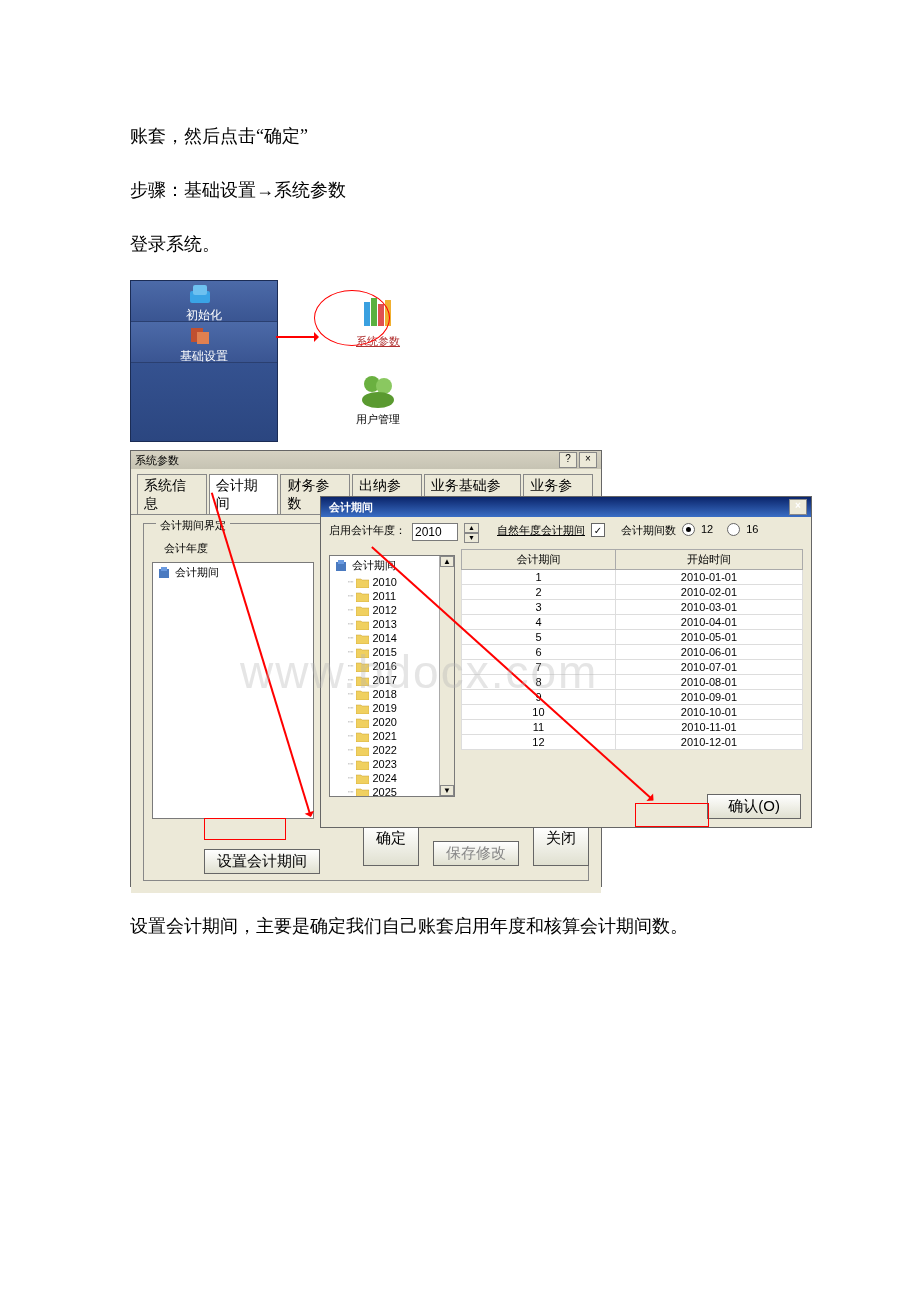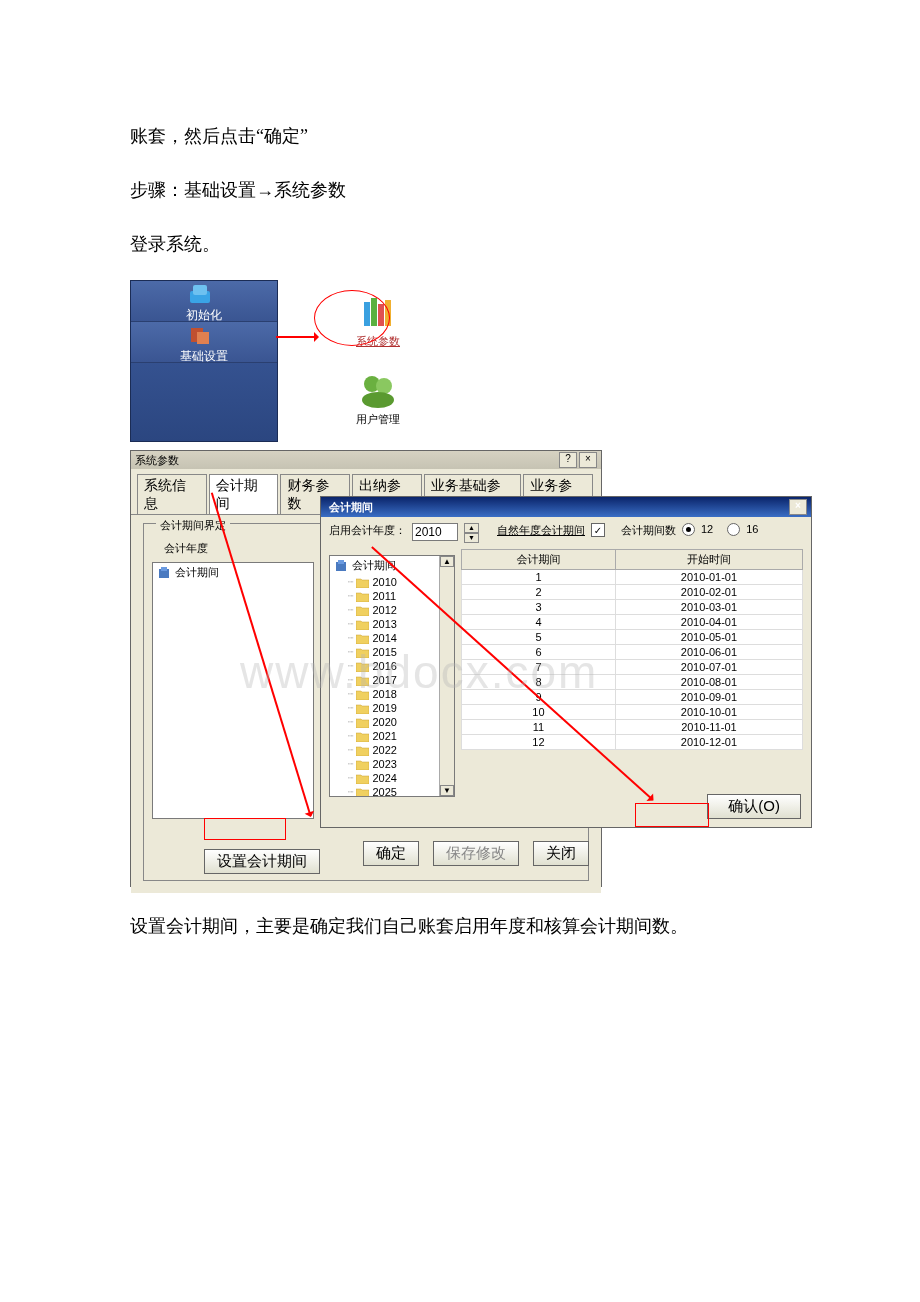--- a/index.html
+++ b/index.html
@@ -178,20 +178,21 @@
   .btn {
     display: inline-block;
     padding: 2px 12px;
     border: 1px solid #666;
     background: linear-gradient(#fff,#e0e0d0);
     font-size: 15px;
     cursor: default;
   }
   .btn.disabled {
     color: #888;
+    margin-top: 15px;
   }
   .tree-area {
     background: #fff;
     border: 1px solid #7a7a7a;
     height: 250px;
     margin-top: 6px;
     overflow: hidden;
   }
   .tree-header {
     font-size: 11px;

